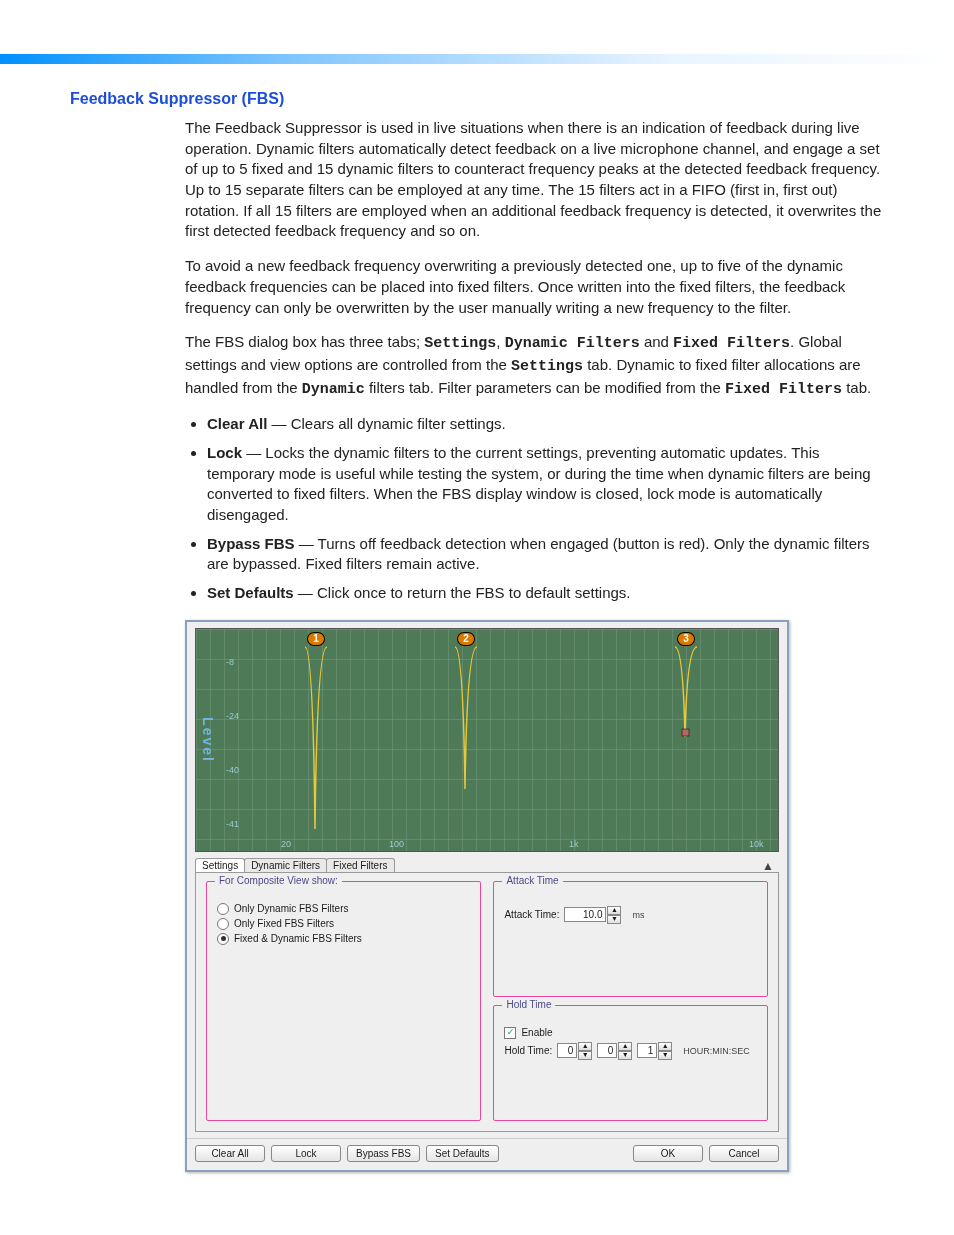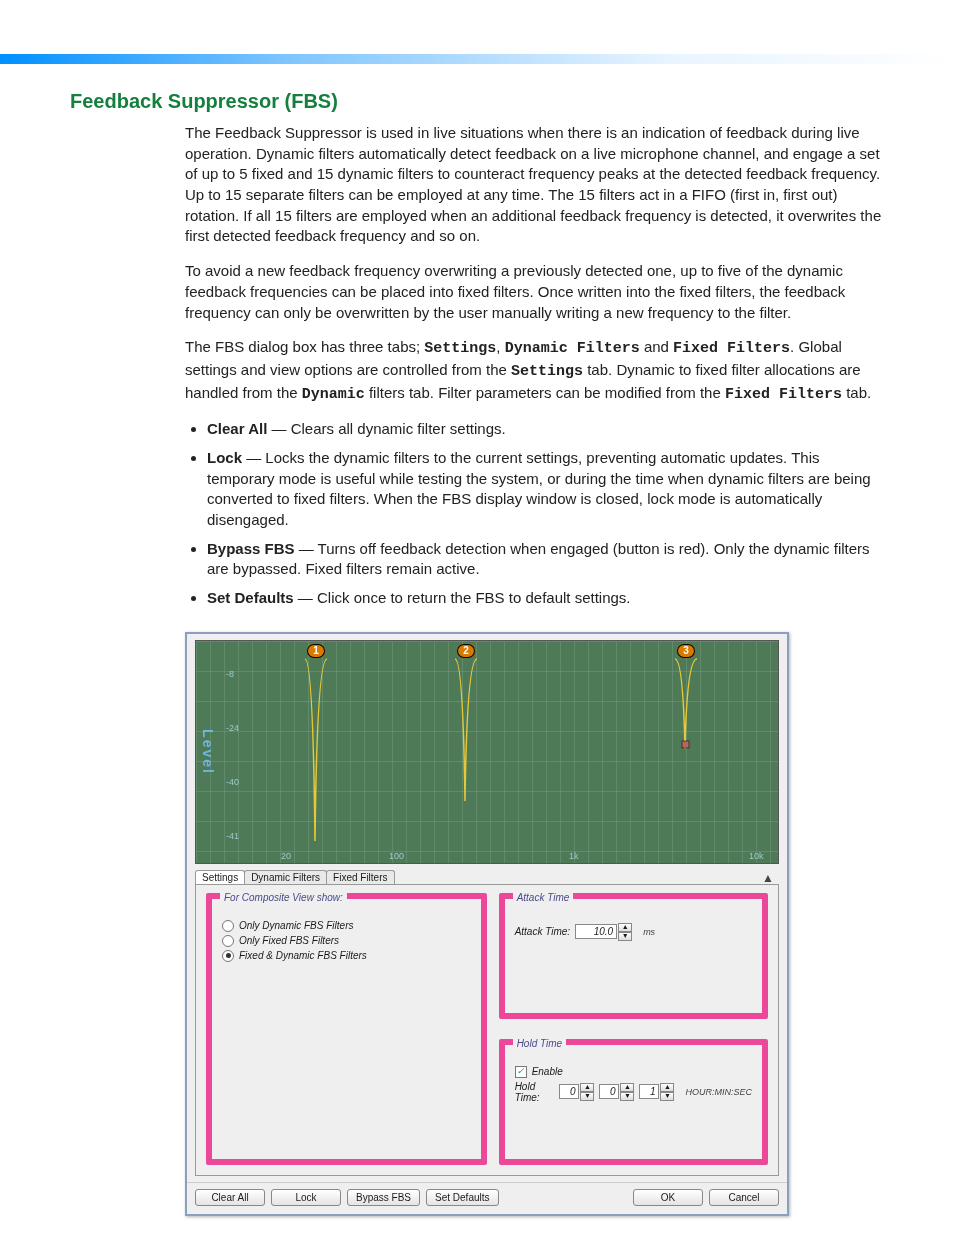--- a/index.html
+++ b/index.html
@@ -8,24 +8,24 @@
     --accent2:#0054b5;
     --text:#222;
     --blue-bar:#1a7dd6;
   }
   html,body{margin:0;padding:0;background:#fff;color:var(--text);font-family:Arial,Helvetica,sans-serif;font-size:15px;}
   .page{width:var(--page-w);min-height:1235px;margin:0 auto;position:relative;box-sizing:border-box;padding:40px 70px 50px 70px;}
   
   .topstrip{position:absolute;left:0;top:54px;right:0;height:10px;
     background:linear-gradient(to right,#0090ff 0%,#7ec5ff 30%,#e8f4ff 70%,#ffffff 100%);}
   .content{margin-top:50px;}
-  h1{color:#15803d;font-size:20px;font-weight:bold;margin:30px 0 2px 0;}
+  h1{color:#1d4ed8;font-size:16px;font-weight:bold;margin:30px 0 2px 0;}
   .body-block{margin-left:115px;}
   p{margin:10px 0 14px 0;line-height:1.38;}
-  ul{margin:6px 0 23px 22px;padding:0;}
+  ul{margin:6px 0 16px 22px;padding:0;}
   li{margin:8px 0 8px 0;line-height:1.38;}
   li .lead{font-weight:bold;}
   .code{font-family:"Courier New",monospace;font-weight:bold;font-size:15px;}
 
   
   .dialog{width:600px;border:2px solid #8aa0be;background:#efefef;box-shadow:1px 1px 3px rgba(0,0,0,.3);font-size:10px;color:#1a1a1a;}
   .dlg-title{display:flex;align-items:center;height:18px;background:linear-gradient(#fff,#d9e0ee);border-bottom:1px solid #9ab;padding:0 2px 0 6px;font-size:11px;}
   .dlg-title .spacer{flex:1;}
   .dlg-title .btn-help,.dlg-title .btn-close{width:15px;height:14px;margin-left:2px;border:1px solid #777;display:flex;align-items:center;justify-content:center;border-radius:2px;}
   .btn-help{background:linear-gradient(#fff,#cfe);font-weight:bold;}
@@ -54,21 +54,21 @@
   .chev-down{bottom:2px;}
   .chev-up{top:2px;}
 
   
   .dlg-panel{margin:0 8px 6px 8px;position:relative;}
   .tabs{display:flex;align-items:flex-end;height:18px;}
   .tab{border:1px solid #999;border-bottom:none;background:#e9e9e9;padding:1px 6px;font-size:10px;margin-right:-1px;border-radius:3px 3px 0 0;}
   .tab.active{background:#fff;font-weight:normal;}
   .panel-body{border:1px solid #999;background:#efefef;display:flex;padding:8px 10px 10px 10px;gap:12px;position:relative;}
   .panel-body .chev-up{right:4px;}
-  .groupbox{border:6px solid #ec4899;border-radius:2px;padding:18px 10px 10px 10px;position:relative;min-height:86px;font-style:italic;}
+  .groupbox{border:1px solid #ec4899;border-radius:2px;padding:18px 10px 10px 10px;position:relative;min-height:86px;}
   .groupbox .gb-title{position:absolute;top:-7px;left:8px;background:#efefef;padding:0 4px;color:#4a4a8a;font-size:10px;}
   .radio-row,.chk-row,.fld-row{display:flex;align-items:center;gap:5px;margin:3px 0;font-size:10px;}
   .radio{width:10px;height:10px;border:1px solid #777;border-radius:50%;display:inline-flex;align-items:center;justify-content:center;background:#fff;}
   .radio.on::after{content:"";width:5px;height:5px;background:#333;border-radius:50%;}
   .chk{width:10px;height:10px;border:1px solid #777;background:#fff;display:inline-flex;align-items:center;justify-content:center;font-size:9px;line-height:1;}
   .chk.on::after{content:"✓";color:#0a6;}
   .numfield{display:flex;align-items:center;}
   .numfield .val{border:1px solid #888;background:#fff;padding:1px 3px;min-width:34px;text-align:right;font-size:10px;}
   .spin{display:flex;flex-direction:column;margin-left:1px;}
   .spin .sb{width:12px;height:7px;border:1px solid #888;background:linear-gradient(#fff,#ddd);font-size:7px;line-height:5px;text-align:center;}
@@ -180,21 +180,21 @@
                 <span class="radio"></span>
                 <span>Only Fixed FBS Filters</span>
               </div>
               <div class="radio-row">
                 <span class="radio on"></span>
                 <span>Fixed &amp; Dynamic FBS Filters</span>
               </div>
             </div>
 
 
-            <div style="flex:1.3;display:flex;flex-direction:column;gap:20px">
+            <div style="flex:1.3;display:flex;flex-direction:column;gap:8px">
               <div class="groupbox">
                 <div class="gb-title">Attack Time</div>
                 <div class="fld-row" style="margin-top:6px">
                   <span>Attack Time:</span>
                   <div class="numfield">
                     <span class="val">10.0</span>
                     <span class="spin">
                         <span class="sb">▲</span>
                         <span class="sb">▼</span>
                       </span>

